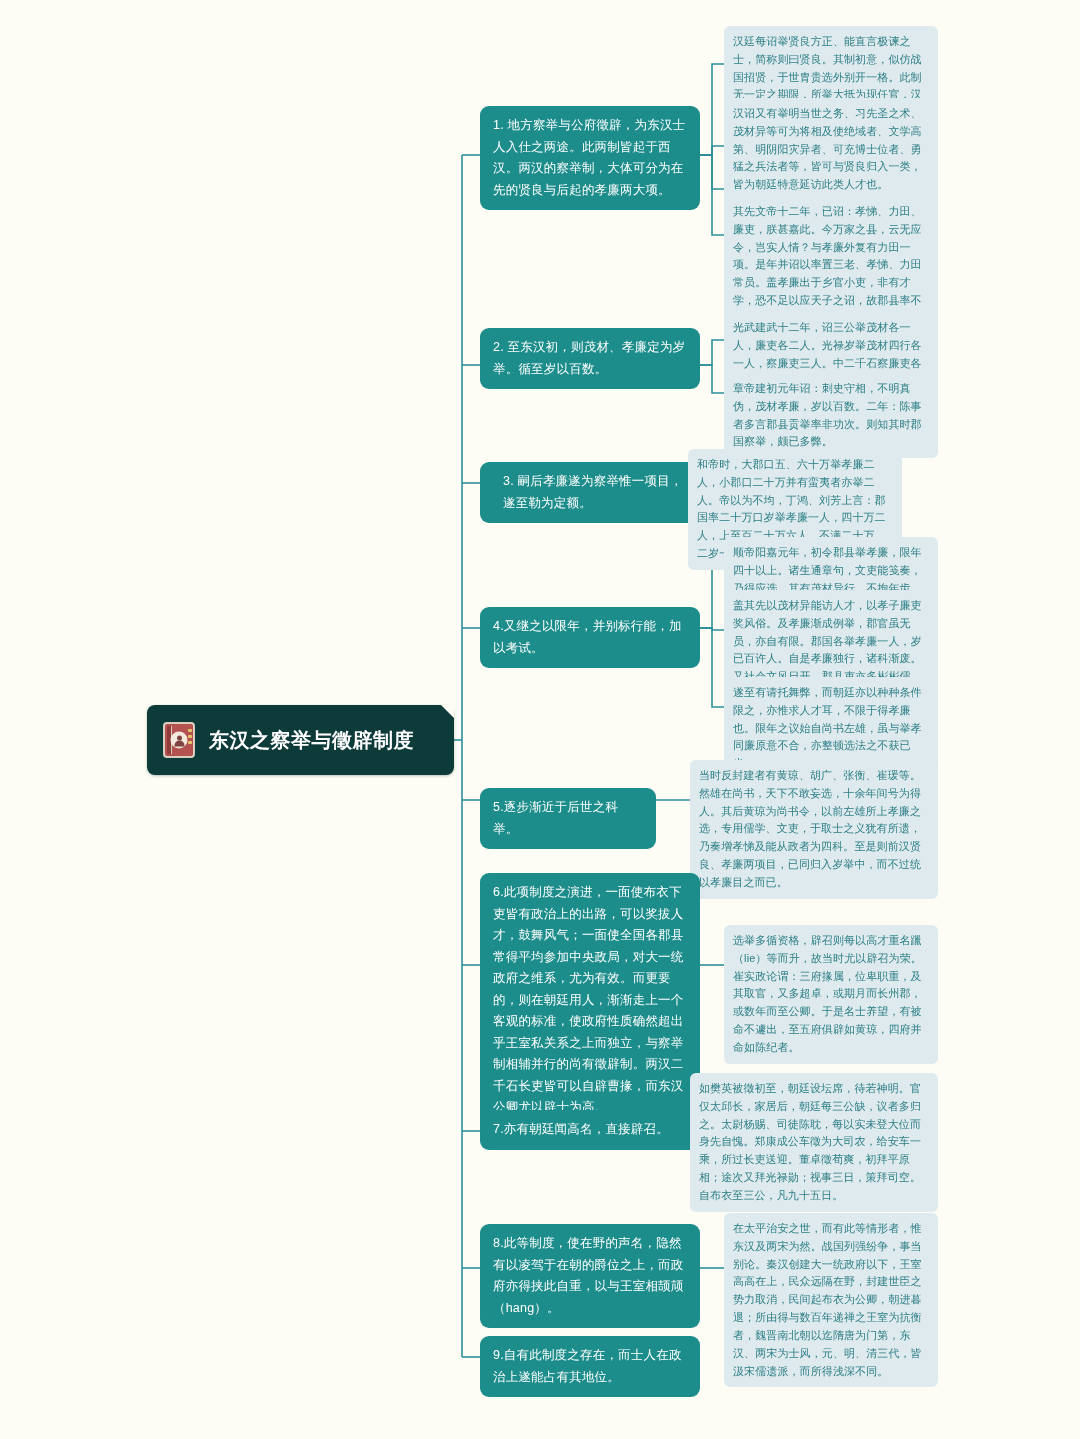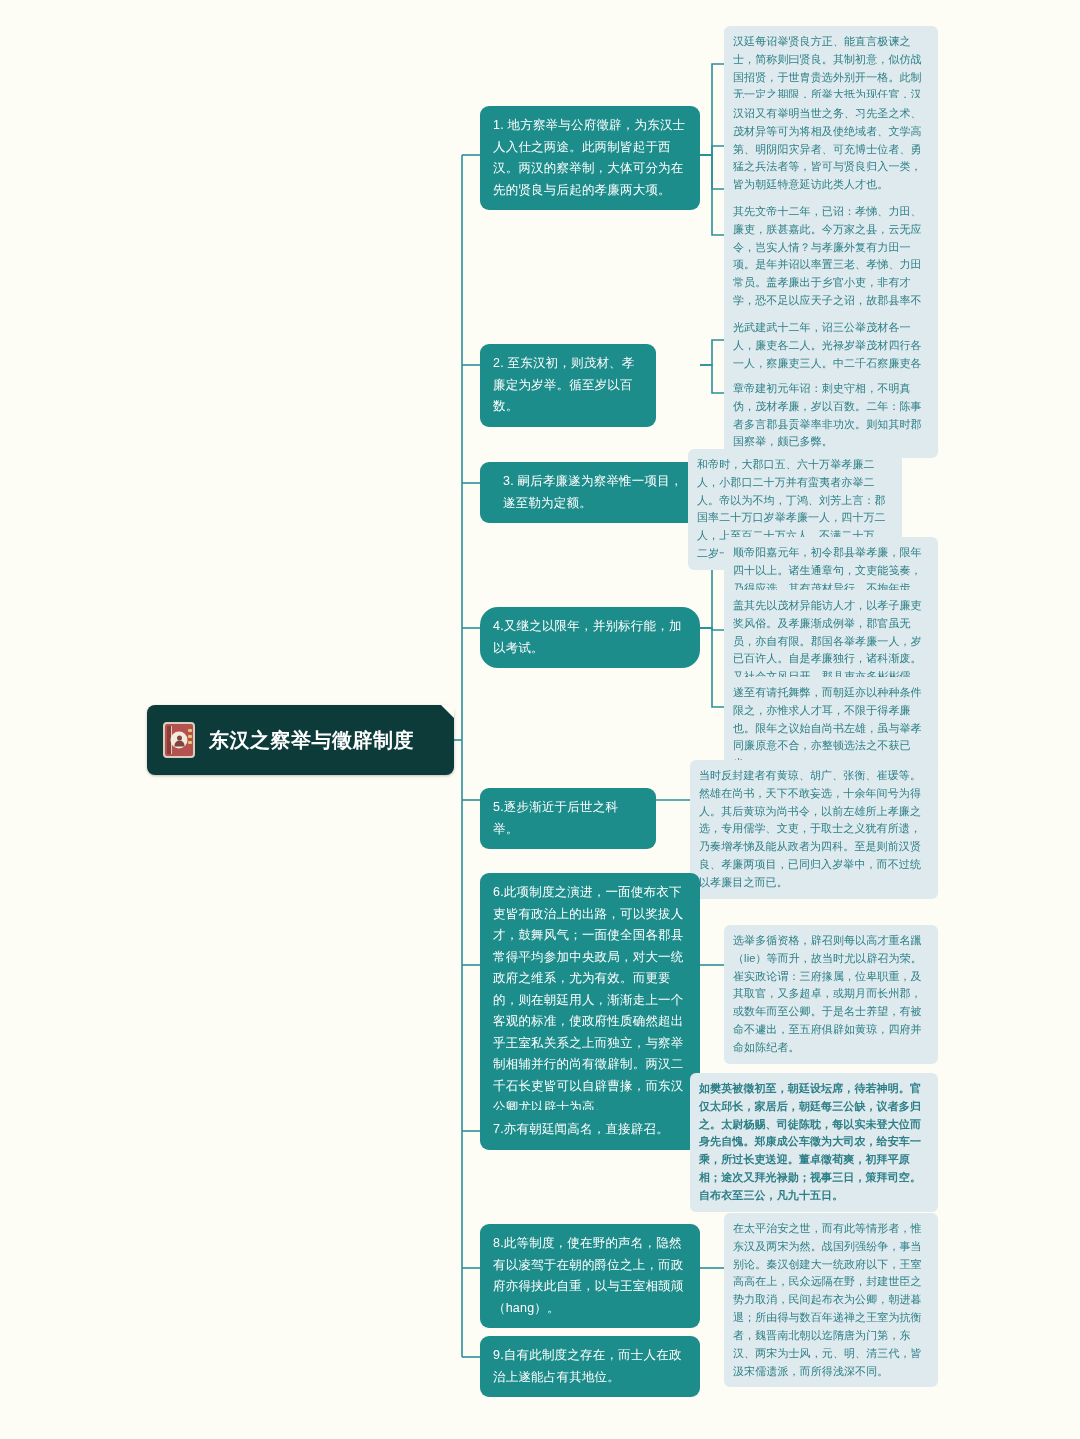--- a/index.html
+++ b/index.html
@@ -158,39 +158,39 @@
     </div>
     <div class="root-title">东汉之察举与徵辟制度</div>
   </div>
 
   <div class="branch-node" style="left:480px; top:106px; width:220px;">1. 地方察举与公府徵辟，为东汉士人入仕之两途。此两制皆起于西汉。两汉的察举制，大体可分为在先的贤良与后起的孝廉两大项。</div>
   <div class="leaf-node" style="left:724px; top:26px; width:214px;">汉廷每诏举贤良方正、能直言极谏之士，简称则曰贤良。其制初意，似仿战国招贤，于世胄贵选外别开一格。此制无一定之期限，所举大抵为现任官，汉士颇慕应其选，一时号得人，如晁错、董仲舒、严助、公孙弘，皆贤良也。</div>
   <div class="leaf-node" style="left:724px; top:162px; width:214px;">孝廉为孝子廉吏之简称，乃由朝廷设意奖进此项风气，与延访人才咨询政事之意各别。</div>
   <div class="leaf-node" style="left:724px; top:98px; width:214px;">汉诏又有举明当世之务、习先圣之术、茂材异等可为将相及使绝域者、文学高第、明阴阳灾异者、可充博士位者、勇猛之兵法者等，皆可与贤良归入一类，皆为朝廷特意延访此类人才也。</div>
   <div class="leaf-node" style="left:724px; top:196px; width:214px;">其先文帝十二年，已诏：孝悌、力田、廉吏，朕甚嘉此。今万家之县，云无应令，岂实人情？与孝廉外复有力田一项。是年并诏以率置三老、孝悌、力田常员。盖孝廉出于乡官小吏，非有才学，恐不足以应天子之诏，故郡县率不乐举，而求应此选者亦少。</div>
 
-  <div class="branch-node" style="left:480px; top:344px; width:176px;">2. 至东汉初，则茂材、孝廉定为岁举。循至岁以百数。</div>
+  <div class="branch-node" style="left:480px; top:328px; width:220px;">2. 至东汉初，则茂材、孝廉定为岁举。循至岁以百数。</div>
   <div class="leaf-node" style="left:724px; top:312px; width:214px;">光武建武十二年，诏三公举茂材各一人，廉吏各二人。光禄岁举茂材四行各一人，察廉吏三人。中二千石察廉吏各一人。廷尉、大司农各二人。将兵将军岁廉吏各二人。监察御史、司隶、州牧岁举茂材各一人。</div>
   <div class="leaf-node" style="left:724px; top:373px; width:214px;">章帝建初元年诏：刺史守相，不明真伪，茂材孝廉，岁以百数。二年：陈事者多言郡县贡举率非功次。则知其时郡国察举，颇已多弊。</div>
 
   <div class="branch-node" style="left:480px; top:462px; width:220px;padding-left:23px;">3. 嗣后孝廉遂为察举惟一项目，遂至勒为定额。</div>
   <div class="leaf-node" style="left:688px; top:449px; width:214px;">和帝时，大郡口五、六十万举孝廉二人，小郡口二十万并有蛮夷者亦举二人。帝以为不均，丁鸿、刘芳上言：郡国率二十万口岁举孝廉一人，四十万二人，上至百二十万六人。不满二十万，二岁一人。不满十万，三岁一人。</div>
 
-  <div class="branch-node" style="left:480px; top:607px; width:220px;border-radius:18px;">4.又继之以限年，并别标行能，加以考试。</div>
+  <div class="branch-node" style="left:480px; top:607px; width:220px;">4.又继之以限年，并别标行能，加以考试。</div>
   <div class="leaf-node" style="left:724px; top:537px; width:214px;">顺帝阳嘉元年，初令郡县举孝廉，限年四十以上。诸生通章句，文吏能笺奏，乃得应选。其有茂材异行，不拘年齿。</div>
   <div class="leaf-node" style="left:724px; top:590px; width:214px;">盖其先以茂材异能访人才，以孝子廉吏奖风俗。及孝廉渐成例举，郡官虽无员，亦自有限。郡国各举孝廉一人，岁已百许人。自是孝廉独行，诸科渐废。又社会文风日开，郡县吏亦多彬彬儒雅。虽孝廉之选，其实无异于茂材，人竞趋之，惟求出路耳，不问其为孝廉、茂材也。</div>
   <div class="leaf-node" style="left:724px; top:677px; width:214px;">遂至有请托舞弊，而朝廷亦以种种条件限之，亦惟求人才耳，不限于得孝廉也。限年之议始自尚书左雄，虽与举孝同廉原意不合，亦整顿选法之不获已也。</div>
 
   <div class="branch-node" style="left:480px; top:788px; width:176px;">5.逐步渐近于后世之科举。</div>
   <div class="leaf-node" style="left:690px; top:760px; width:248px;">当时反封建者有黄琼、胡广、张衡、崔瑗等。然雄在尚书，天下不敢妄选，十余年间号为得人。其后黄琼为尚书令，以前左雄所上孝廉之选，专用儒学、文吏，于取士之义犹有所遗，乃奏增孝悌及能从政者为四科。至是则前汉贤良、孝廉两项目，已同归入岁举中，而不过统以孝廉目之而已。</div>
 
   <div class="branch-node" style="left:480px; top:873px; width:220px;">6.此项制度之演进，一面使布衣下吏皆有政治上的出路，可以奖拔人才，鼓舞风气；一面使全国各郡县常得平均参加中央政局，对大一统政府之维系，尤为有效。而更要的，则在朝廷用人，渐渐走上一个客观的标准，使政府性质确然超出乎王室私关系之上而独立，与察举制相辅并行的尚有徵辟制。两汉二千石长吏皆可以自辟曹掾，而东汉公卿尤以辟士为高。</div>
   <div class="leaf-node" style="left:724px; top:925px; width:214px;">选举多循资格，辟召则每以高才重名躐（lie）等而升，故当时尤以辟召为荣。崔实政论谓：三府掾属，位卑职重，及其取官，又多超卓，或期月而长州郡，或数年而至公卿。于是名士养望，有被命不遽出，至五府俱辟如黄琼，四府并命如陈纪者。</div>
 
   <div class="branch-node" style="left:480px; top:1110px; width:220px;">7.亦有朝廷闻高名，直接辟召。</div>
-  <div class="leaf-node" style="left:690px; top:1073px; width:248px;font-weight:bold;">如樊英被徵初至，朝廷设坛席，待若神明。官仅太邱长，家居后，朝廷每三公缺，议者多归之。太尉杨赐、司徒陈耽，每以实未登大位而身先自愧。郑康成公车徵为大司农，给安车一乘，所过长吏送迎。董卓徵荀爽，初拜平原相；途次又拜光禄勋；视事三日，策拜司空。自布衣至三公，凡九十五日。</div>
+  <div class="leaf-node" style="left:690px; top:1073px; width:248px;">如樊英被徵初至，朝廷设坛席，待若神明。官仅太邱长，家居后，朝廷每三公缺，议者多归之。太尉杨赐、司徒陈耽，每以实未登大位而身先自愧。郑康成公车徵为大司农，给安车一乘，所过长吏送迎。董卓徵荀爽，初拜平原相；途次又拜光禄勋；视事三日，策拜司空。自布衣至三公，凡九十五日。</div>
 
   <div class="branch-node" style="left:480px; top:1224px; width:220px;">8.此等制度，使在野的声名，隐然有以凌驾于在朝的爵位之上，而政府亦得挟此自重，以与王室相颉颃（hang）。</div>
   <div class="leaf-node" style="left:724px; top:1213px; width:214px;">在太平治安之世，而有此等情形者，惟东汉及两宋为然。战国列强纷争，事当别论。秦汉创建大一统政府以下，王室高高在上，民众远隔在野，封建世臣之势力取消，民间起布衣为公卿，朝进暮退；所由得与数百年递禅之王室为抗衡者，魏晋南北朝以迄隋唐为门第，东汉、两宋为士风，元、明、清三代，皆汲宋儒遗派，而所得浅深不同。</div>
 
   <div class="branch-node" style="left:480px; top:1336px; width:220px;">9.自有此制度之存在，而士人在政治上遂能占有其地位。</div>
 
 </div>
 
 </body></html>

